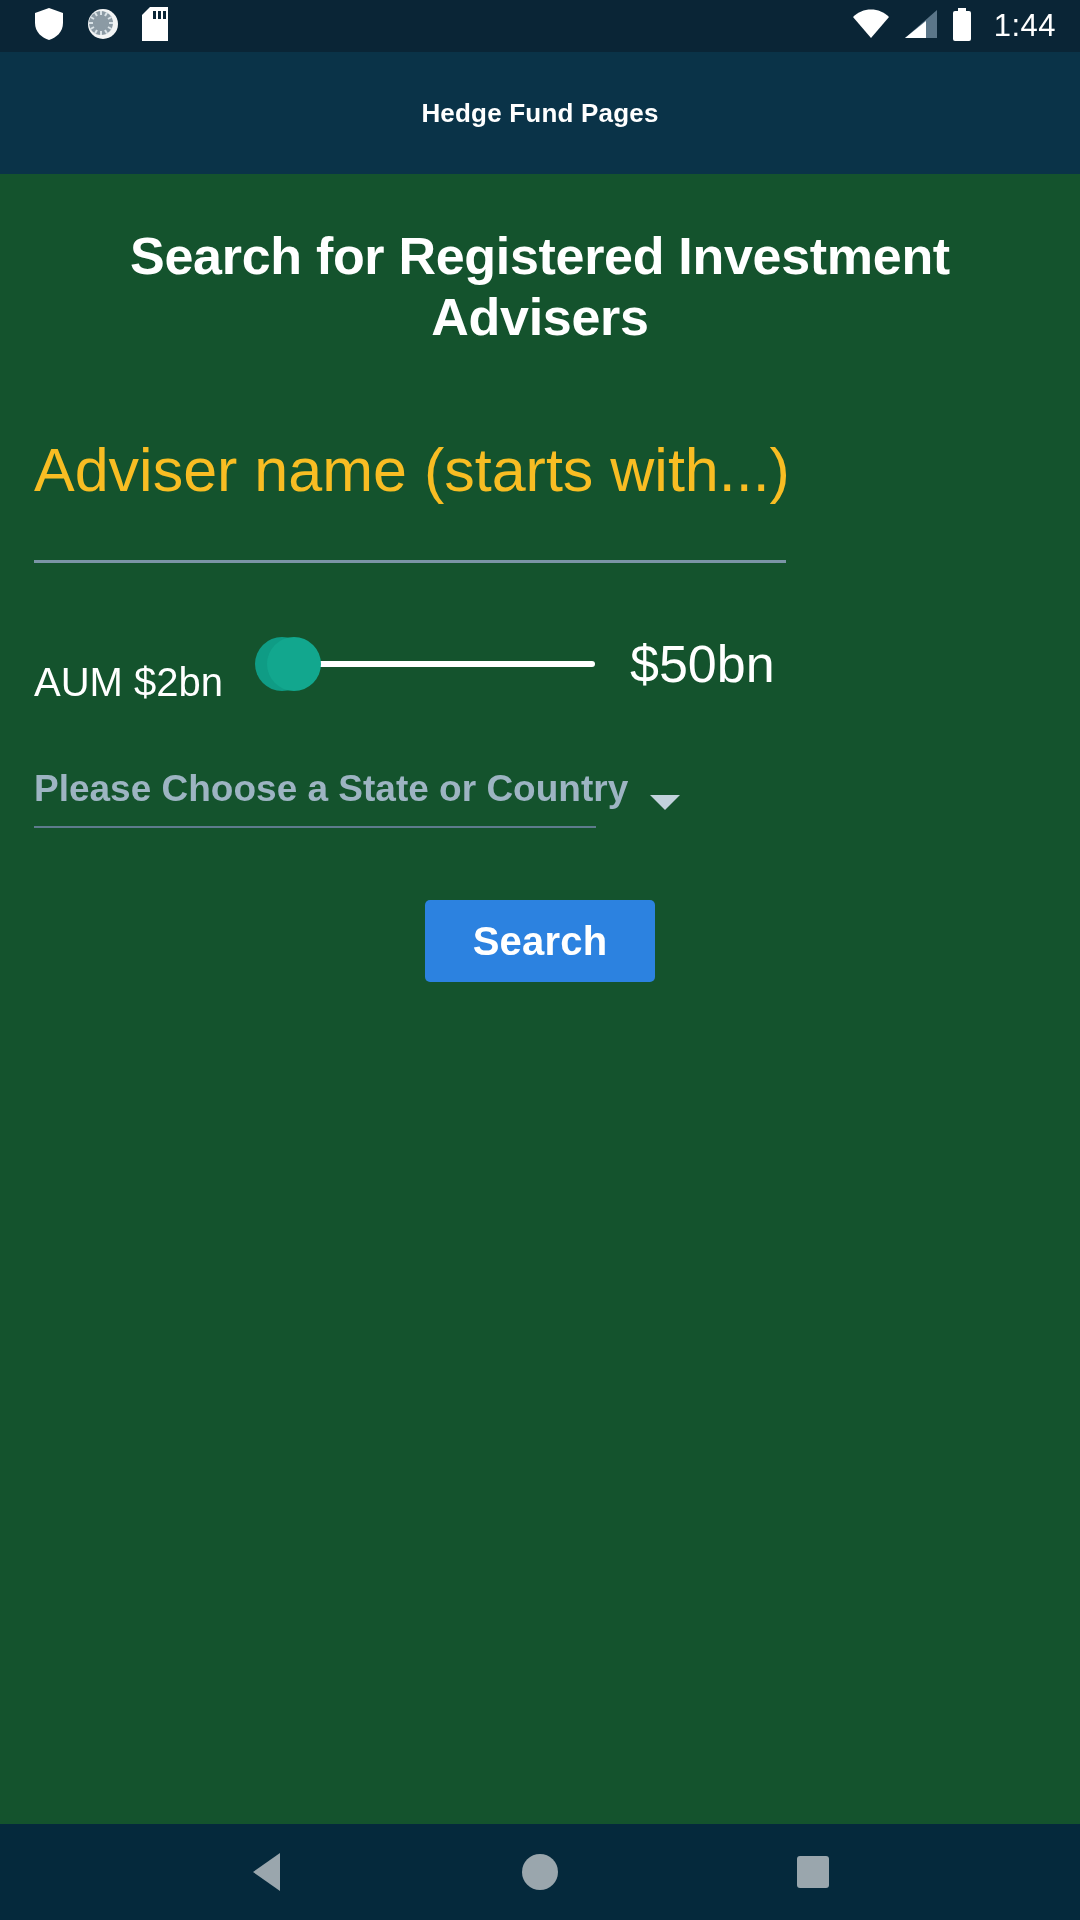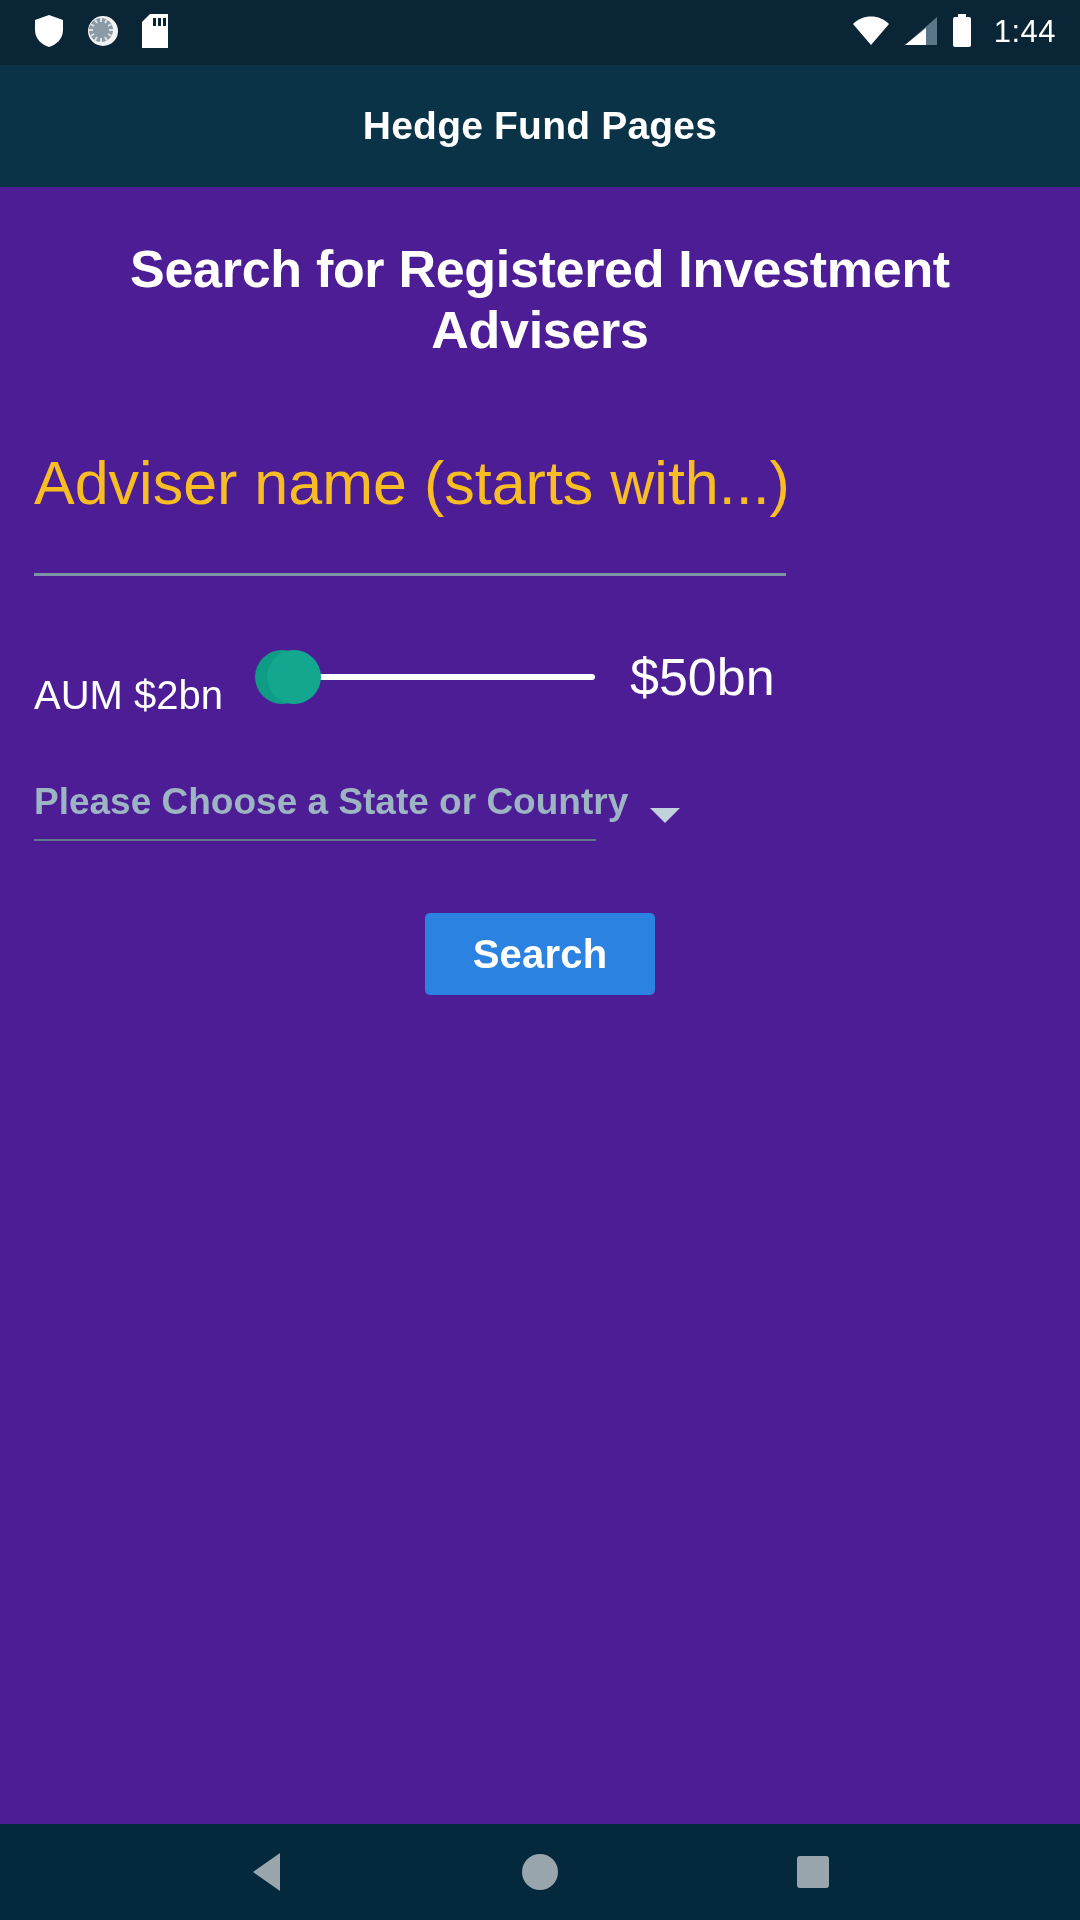--- a/index.html
+++ b/index.html
@@ -21,21 +21,21 @@
     position: relative;
     width: 1080px;
     height: 1920px;
     background: #05293c;
     display: flex;
     flex-direction: column;
   }
 
   
   .status-bar {
-    height: 65px;
+    height: 52px;
     background: #0a2536;
     display: flex;
     align-items: center;
     padding: 0 24px 0 34px;
     flex: 0 0 auto;
   }
   .status-left {
     display: flex;
     align-items: center;
     gap: 22px;
@@ -61,29 +61,29 @@
   .app-bar {
     height: 122px;
     background: #0a3348;
     display: flex;
     align-items: center;
     justify-content: center;
     flex: 0 0 auto;
   }
   .app-bar-title {
     color: #ffffff;
-    font-size: 39px;
+    font-size: 26px;
     font-weight: bold;
     letter-spacing: 0.2px;
   }
 
   
   .content {
     flex: 1 1 auto;
-    background: #4c1d95;
+    background: #14532d;
     position: relative;
     padding: 0 32px;
   }
 
   .page-title {
     color: #ffffff;
     font-size: 52px;
     font-weight: bold;
     line-height: 1.18;
     text-align: center;

